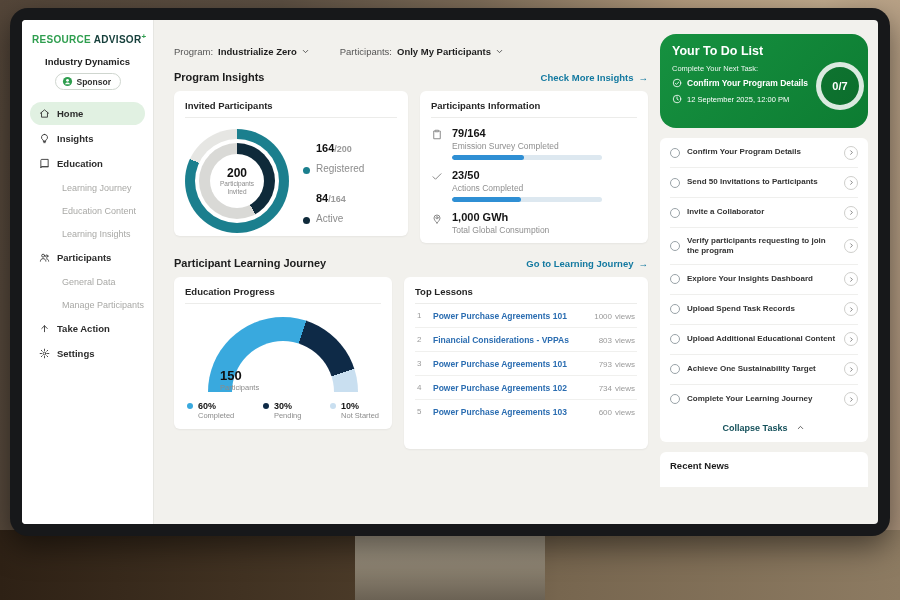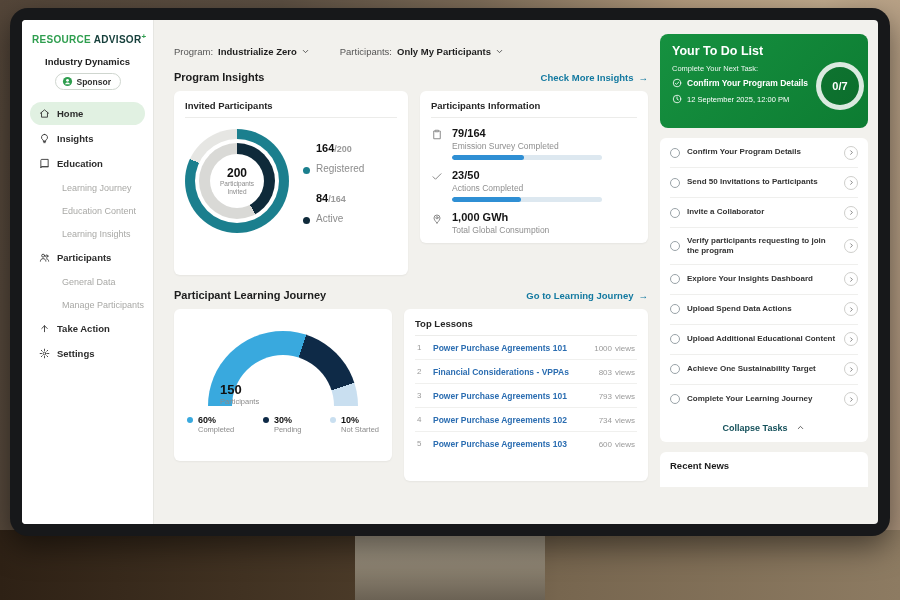--- a/index.html
+++ b/index.html
@@ -39,21 +39,21 @@
   .filter b{color:#1e1e1e;margin-left:5px}
   .chev-ic{width:9px;height:9px;color:#333;margin-left:4px;display:inline-block}
   .sec-row{display:flex;justify-content:space-between;align-items:center;margin-top:14px;margin-bottom:8px}
   .sec-title{font-size:11px;font-weight:bold;color:#1d1d1d}
   .sec-link{font-size:9.5px;color:#1379a0;font-weight:bold;display:flex;gap:5px;align-items:center;cursor:pointer}
   .cards{display:flex;gap:12px}
   .card{background:#fff;border-radius:6px;padding:9px 11px;box-shadow:0 1px 2px rgba(0,0,0,.05)}
   .card-title{font-size:9.5px;font-weight:bold;color:#262626;padding-bottom:6px;border-bottom:1px solid #ececea}
 
   
-  .c-invited{width:234px;height:184px}
+  .c-invited{width:234px;height:145px}
   .donut-wrap{display:flex;align-items:center;gap:14px;padding-top:11px}
   .ring-outer{width:104px;height:104px;border-radius:50%;display:flex;align-items:center;justify-content:center}
   .ring-gap{width:84px;height:84px;border-radius:50%;background:#fff;display:flex;align-items:center;justify-content:center}
   .ring-inner{width:76px;height:76px;border-radius:50%;display:flex;align-items:center;justify-content:center}
   .donut-center{width:54px;height:54px;border-radius:50%;background:#fff;display:flex;flex-direction:column;
        align-items:center;justify-content:center;text-align:center}
   .center-val{font-size:12px;font-weight:bold;color:#111}
   .center-lbl{font-size:6.5px;color:#8b8b8b;line-height:1.25;width:44px}
   .dlegend{display:flex;flex-direction:column;gap:14px}
   .dl-item{display:flex;gap:6px;align-items:flex-end}
@@ -89,21 +89,21 @@
   .c-lessons{flex:1;height:172px}
   .lesson{display:flex;align-items:center;gap:8px;padding:6.5px 2px;border-bottom:1px solid #f0f0ee}
   .lesson:last-child{border-bottom:none}
   .lnum{font-size:8px;color:#9a9a9a;width:8px}
   .ltitle{flex:1;font-size:8.5px;font-weight:bold;color:#2b6db1;cursor:pointer;white-space:nowrap;overflow:hidden}
   .lviews{font-size:9px;color:#222;font-weight:bold}
   .lviews span{font-size:8px;color:#9a9a9a;font-weight:normal;margin-left:3px}
 
   
   .rightcol{width:218px;flex-shrink:0;padding:14px 10px 0 0;display:flex;flex-direction:column}
-  .todo-hero{background:linear-gradient(135deg,#169140,#0d7c32);border-radius:8px;padding:10px 12px;color:#fff;
+  .todo-hero{background:linear-gradient(135deg,#169140,#0d7c32);border-radius:16px;padding:10px 12px;color:#fff;
        position:relative;min-height:94px}
   .th-title{font-size:12.5px;font-weight:bold}
   .th-sub{font-size:7.5px;margin-top:6px;opacity:.92}
   .th-task{display:flex;gap:5px;align-items:center;margin-top:5px;font-size:8.5px;font-weight:bold;width:140px}
   .th-date{display:flex;gap:5px;align-items:center;margin-top:6px;font-size:7.5px}
   .th-ico{width:10px;height:10px;flex-shrink:0}
   .th-ring{position:absolute;right:4px;top:28px;width:48px;height:48px;border-radius:50%;
        border:5px solid rgba(255,255,255,.85);background:rgba(0,0,0,.12);display:flex;align-items:center;
        justify-content:center;font-size:11px;font-weight:bold}
   .tasks{background:#fff;border-radius:6px;margin-top:10px;padding:0 10px}
@@ -322,20 +322,21 @@
       <div class="sec-title">Participant Learning Journey</div>
       <div class="sec-link">
         <span>Go to Learning Journey</span>
         <span>→</span>
       </div>
     </div>
 
     <div class="cards">
 
       <div class="card c-edu">
+        <div class="card-title">Education Progress</div>
         <div class="gauge-wrap">
           <div class="gauge-arc" style="background: conic-gradient(from 270deg, rgb(57, 169, 222) 0%, rgb(57, 169, 222) 30%, rgb(14, 42, 71) 30%, rgb(14, 42, 71) 45%, rgb(201, 223, 240) 45%, rgb(201, 223, 240) 50%, transparent 50%, transparent 100%);"></div>
           <div class="gauge-hole"></div>
           <div class="gauge-center">
             <div class="gc-val">150</div>
             <div class="gc-lbl">Participants</div>
           </div>
         </div>
         <div class="glegend">
           <div class="gl-item">
@@ -465,21 +466,21 @@
         <span class="task-go">
               <span class="chev-ic">
                 <svg viewBox="0 0 24 24">
                   <path d="M9 6l6 6-6 6"></path>
                 </svg>
               </span>
             </span>
       </div>
       <div class="task">
         <span class="task-check"></span>
-        <span class="task-lbl">Upload Spend Data Actions</span>
+        <span class="task-lbl">Upload Spend Task Records</span>
         <span class="task-go">
               <span class="chev-ic">
                 <svg viewBox="0 0 24 24">
                   <path d="M9 6l6 6-6 6"></path>
                 </svg>
               </span>
             </span>
       </div>
       <div class="task">
         <span class="task-check"></span>

